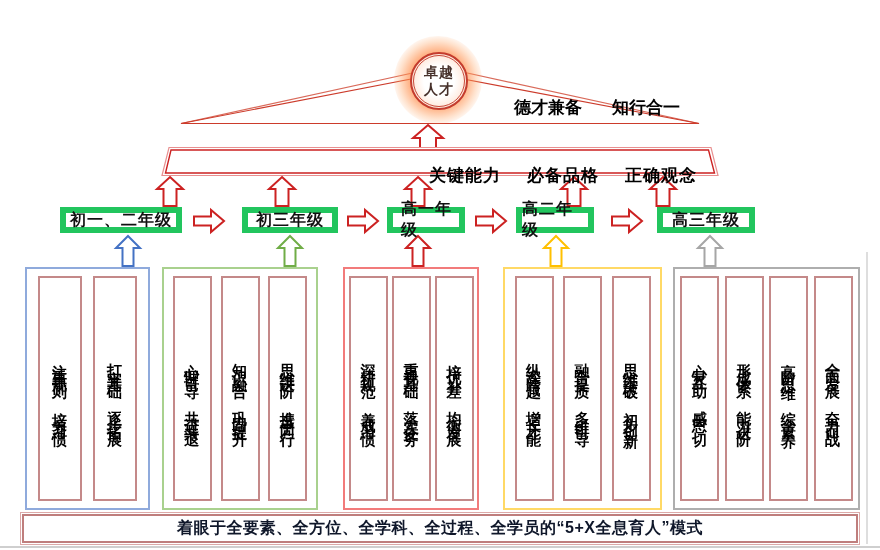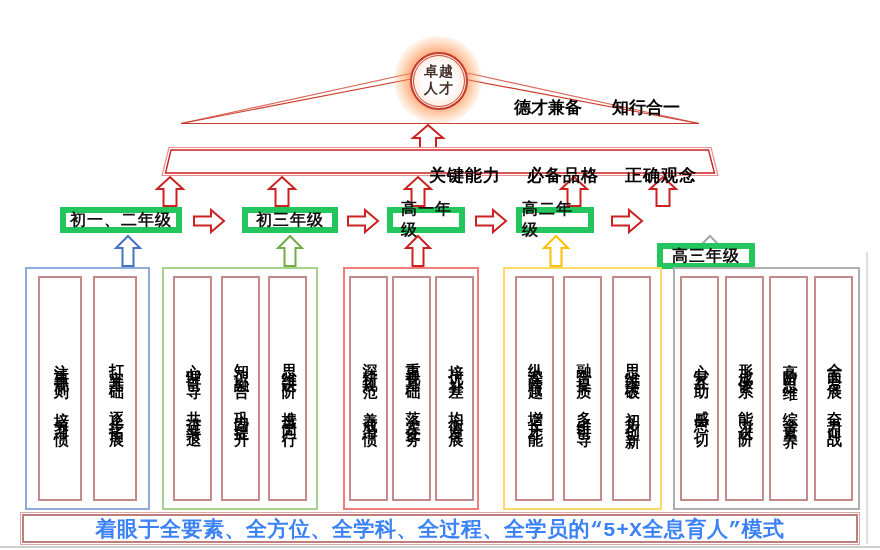--- a/index.html
+++ b/index.html
@@ -1,18 +1,18 @@
 <!DOCTYPE html>
 <html><head>
 <meta charset="utf-8">
 <style>
   html,body { margin:0; padding:0; background:#fff; }
   .stage {
     position:relative; width:880px; height:550px; overflow:hidden;
-    font-family:Liberation Mono, monospace; background:#fff;
+    font-family:Liberation Sans, sans-serif; background:#fff;
   }
   .stage svg.layer { position:absolute; left:0; top:0; }
 
   
   .glow {
     position:absolute; left:394px; top:36px; width:88px; height:88px; border-radius:50%;
     background:radial-gradient(circle, rgba(255,130,60,.95) 28%, rgba(255,140,72,.65) 46%,
                rgba(255,165,100,.32) 62%, rgba(255,190,140,0) 75%);
   }
   .ring {
@@ -56,21 +56,21 @@
     writing-mode:vertical-rl; text-orientation:upright;
     font-weight:bold; font-size:15px; line-height:1; letter-spacing:7px; color:#000;
   }
   .vtext span { display:inline-block; }
   .vtext span + span { margin-top:20px; }
 
   .footer {
     position:absolute; left:22px; top:514px; width:836px; height:29px; box-sizing:border-box;
     border:2px solid #bf7e7d; outline:1px solid #dcaaa9; outline-offset:1px; background:#fff;
     display:flex; align-items:center; justify-content:center;
-    font-weight:bold; font-size:21px; color:#3b82f6; letter-spacing:.5px;
+    font-weight:bold; font-size:16px; color:#0f172a; letter-spacing:.5px;
   }
   .page-edge-bottom { position:absolute; left:0; top:546px; width:880px; height:2px; background:#cfcfcf; }
   .page-edge-right  { position:absolute; left:866px; top:252px; width:2px; height:292px; background:#dedede; }
 </style>
 </head>
 <body>
 
 <div class="stage">
 
   <svg class="layer" width="880" height="550">
@@ -118,21 +118,21 @@
   <div class="hrow band-row">
     <span>关键能力</span>
     <span>必备品格</span>
     <span>正确观念</span>
   </div>
 
   <div class="grade" style="left:60px;width:122px;">初一、二年级</div>
   <div class="grade" style="left:242px;width:96px;">初三年级</div>
   <div class="grade" style="left:387px;width:78px;padding-left:8px;">高一年级</div>
   <div class="grade" style="left:516px;width:78px;">高二年级</div>
-  <div class="grade" style="left:657px;width:98px;margin-top:36px;">高三年级</div>
+  <div class="grade" style="left:657px;width:98px;">高三年级</div>
 
   <div class="group" style="left: 25px; width: 125px; border-color: rgb(143, 170, 220);">
     <div class="col col-w42">
       <div class="vtext"><span>注重规则</span><span>培养习惯</span></div>
     </div>
     <div class="col col-w42">
       <div class="vtext"><span>打牢基础</span><span>逐步拓展</span></div>
     </div>
   </div>
 

